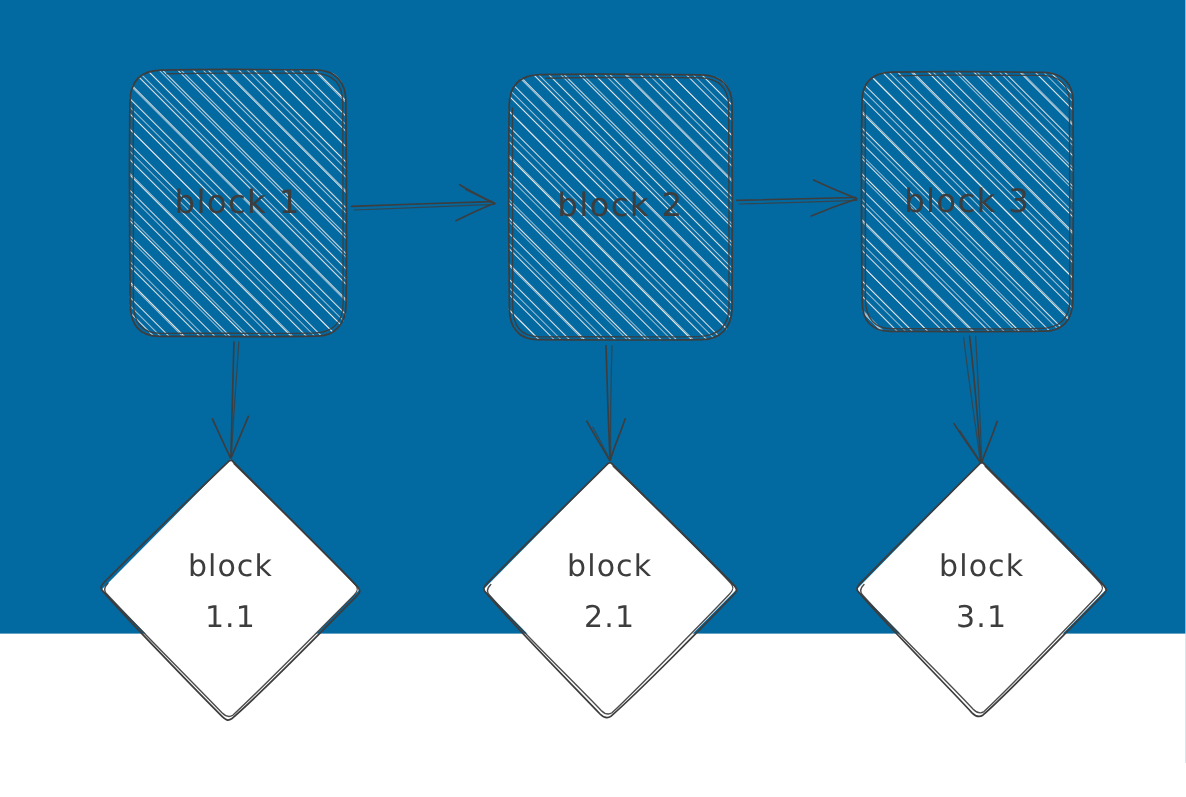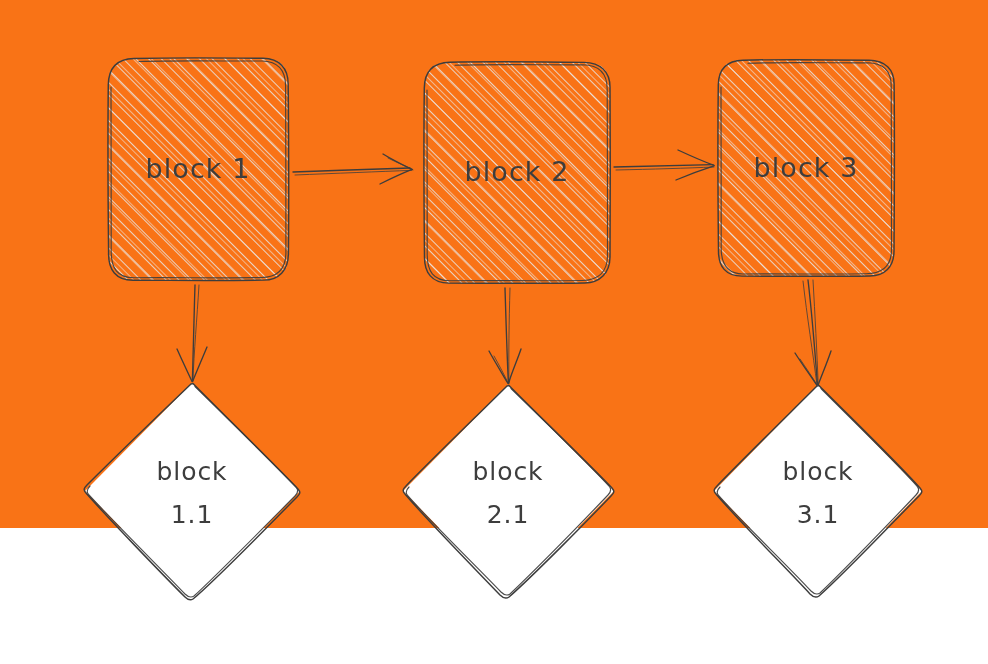--- a/index.html
+++ b/index.html
@@ -10,21 +10,21 @@
   body {
     width: 988px;
     height: 664px;
     font-family: "DejaVu Sans", sans-serif;
     overflow: hidden;
   }
   #canvas {
     position: relative;
     width: 988px;
     height: 528px;
-    background: #f97316;
+    background: #0369a1;
   }
   svg.diagram {
     position: absolute;
     inset: 0;
     width: 988px;
     height: 664px;
     display: block;
   }
   .node-label {
     font-family: "DejaVu Sans", sans-serif;

